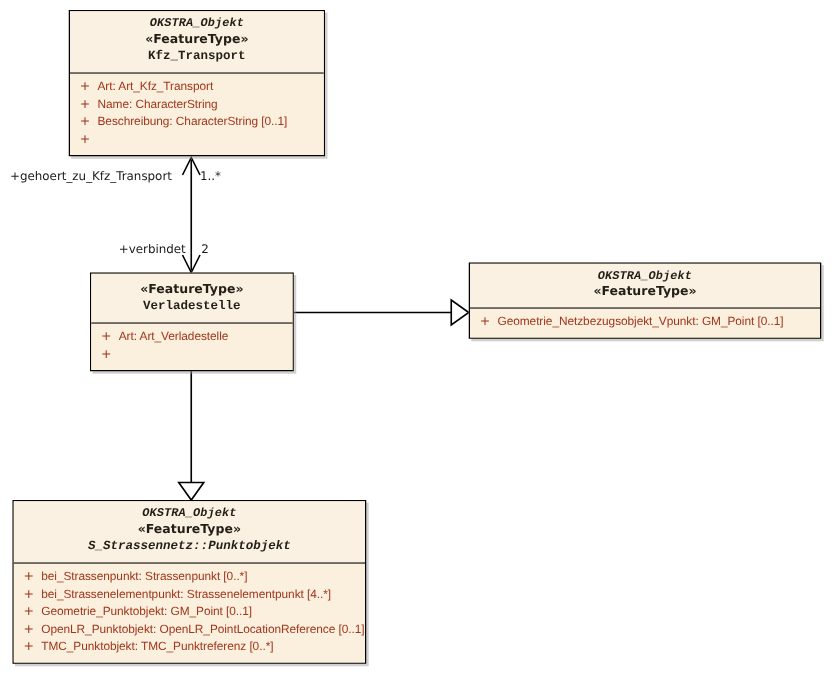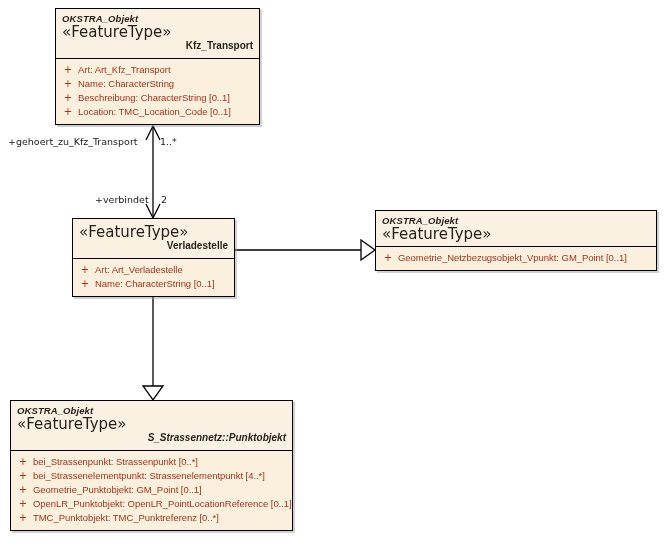--- a/index.html
+++ b/index.html
@@ -26,40 +26,42 @@
     background: #fbefdd;
     box-shadow: 2px 2px 0 rgba(150,150,150,0.45);
   }
   .uml-header {
     box-sizing: border-box;
     padding: 3px 6px 5px 6px;
     background: #fbf1e3;
     border-bottom: 1.4px solid #000000;
   }
   .uml-stereo-owner {
-    text-align: left;
-    font-family: Liberation Sans, sans-serif;
+    text-align: center;
+    font-family: Liberation Mono, monospace;
     font-style: italic;
     font-weight: bold;
     font-size: 9.5px;
     color: #231f16;
     letter-spacing: 0.1px;
     line-height: 13px;
     white-space: nowrap;
   }
   .uml-stereotype {
-    font-family: "DejaVu Sans", sans-serif;
-    font-size: 15px;
+    text-align: center;
+    font-family: "DejaVu Sans", sans-serif;
+    font-size: 10px;
     color: #231f16;
     line-height: 14px;
     white-space: nowrap;
+    font-weight: bold;
   }
   .uml-name {
-    text-align: right;
-    font-family: Liberation Sans, sans-serif;
+    text-align: center;
+    font-family: Liberation Mono, monospace;
     font-weight: bold;
     font-size: 10px;
     color: #231f16;
     line-height: 14px;
     white-space: nowrap;
   }
   .uml-name.qualified {
     font-style: italic;
   }
   .uml-attrs {
@@ -151,38 +153,36 @@
       <div class="uml-attr">
         <span class="uml-vis">+</span>
         <span class="uml-attr-text">Name: CharacterString</span>
       </div>
       <div class="uml-attr">
         <span class="uml-vis">+</span>
         <span class="uml-attr-text">Beschreibung: CharacterString [0..1]</span>
       </div>
       <div class="uml-attr">
         <span class="uml-vis">+</span>
-        <span class="uml-attr-text">Location: TMC_Location_Code [0..1]</span>
       </div>
     </div>
   </div>
 
   <div class="uml-class" style="left:72px; top:218px; width:163px;">
     <div class="uml-header">
       <div class="uml-stereotype" style="padding-top:3px;">«FeatureType»</div>
       <div class="uml-name">Verladestelle</div>
     </div>
     <div class="uml-attrs">
       <div class="uml-attr">
         <span class="uml-vis">+</span>
         <span class="uml-attr-text">Art: Art_Verladestelle</span>
       </div>
       <div class="uml-attr">
         <span class="uml-vis">+</span>
-        <span class="uml-attr-text">Name: CharacterString [0..1]</span>
       </div>
     </div>
   </div>
 
   <div class="uml-class" style="left:375px; top:210px; width:282px;">
     <div class="uml-header">
       <div class="uml-stereo-owner">OKSTRA_Objekt</div>
       <div class="uml-stereotype">«FeatureType»</div>
     </div>
     <div class="uml-attrs">

